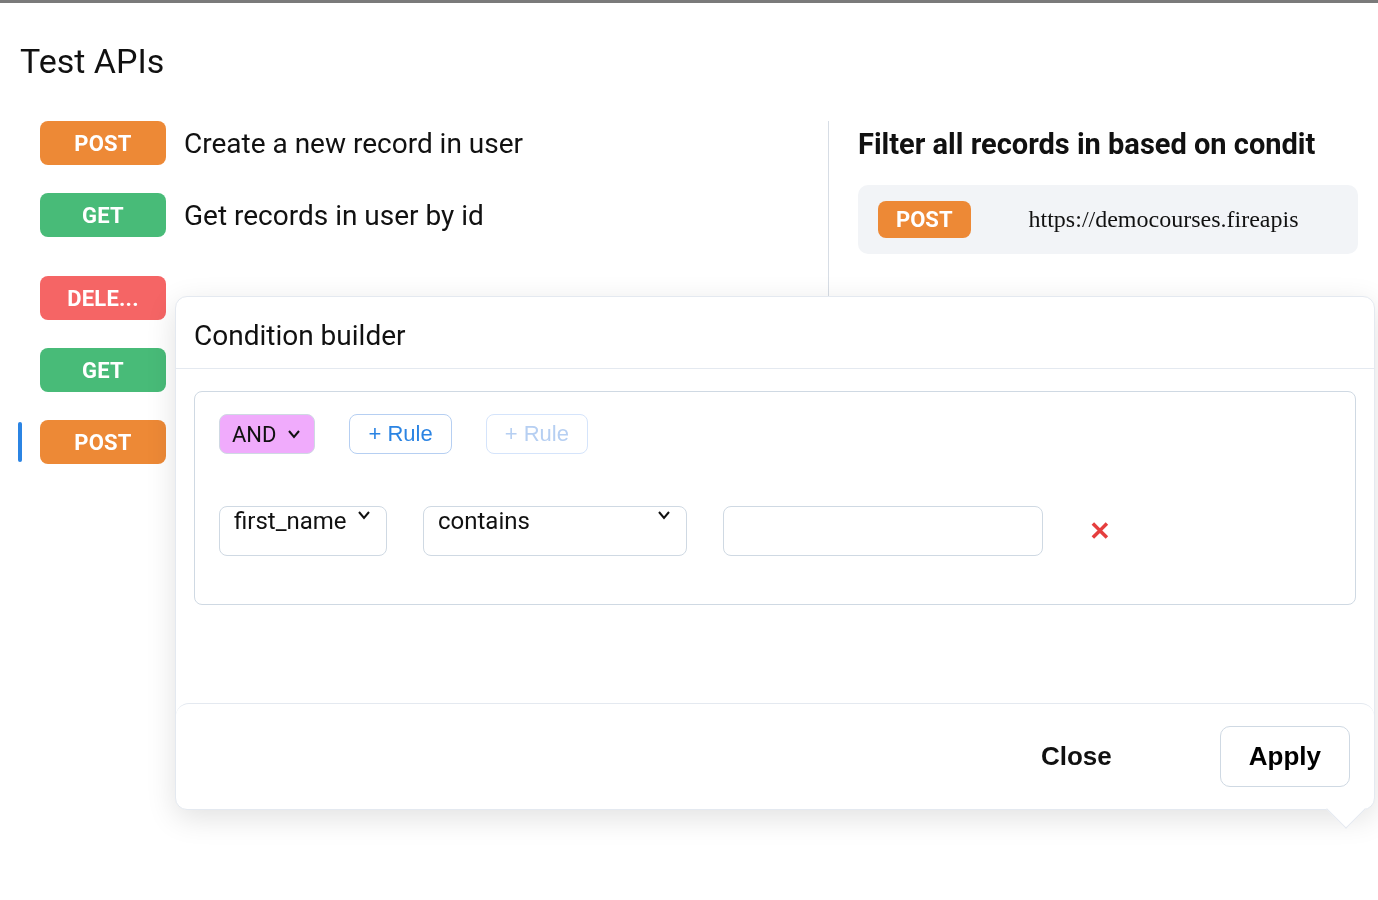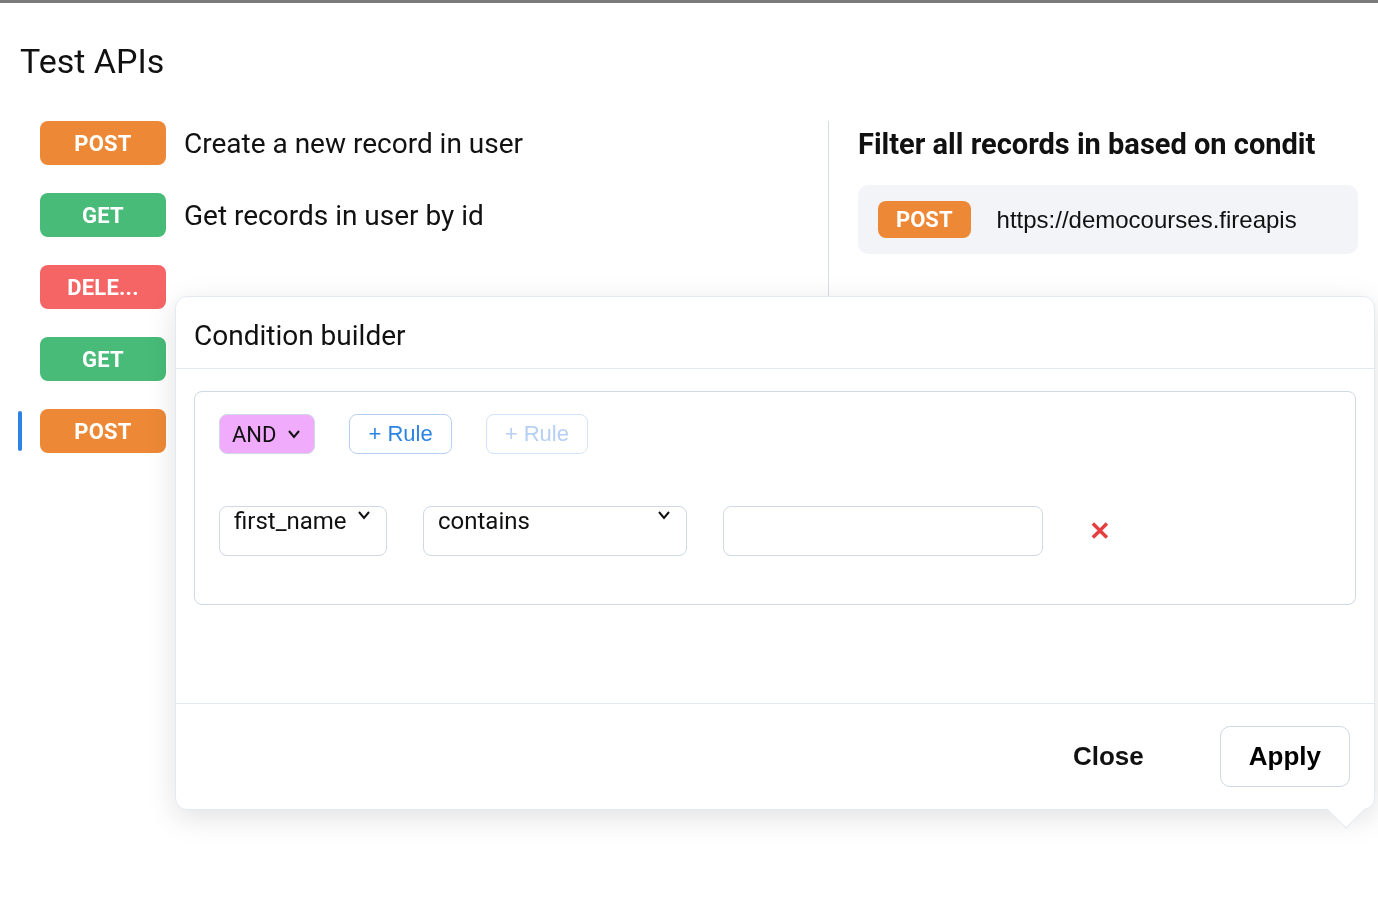--- a/index.html
+++ b/index.html
@@ -37,32 +37,32 @@
   .api-row.active::before{
     content:"";position:absolute;left:-22px;top:2px;bottom:2px;width:4px;background:var(--blue);border-radius:2px;
   }
   .badge{
     min-width:126px;height:44px;display:flex;align-items:center;justify-content:center;
     color:#fff;font-weight:700;font-size:22px;border-radius:8px;letter-spacing:.2px;
   }
   .badge.post{background:var(--orange);}
   .badge.get{background:var(--green);}
   .badge.put{background:var(--blue);}
-  .badge.delete{background:var(--red);}
+  .badge.delete{background:var(--red);margin-top:11px;}
   .api-desc{font-size:28px;}
 
   .right-title{font-size:29px;font-weight:700;margin:6px 0 24px 0;white-space:nowrap;}
   .url-box{
     background:#f2f4f7;border-radius:10px;padding:16px 20px;display:flex;align-items:center;gap:26px;
   }
   .url-badge{
     background:var(--orange);color:#fff;font-weight:700;font-size:22px;
     padding:6px 18px;border-radius:8px;
   }
-  .url-text{font-family:Liberation Sans, sans-serif;font-size:24px;white-space:nowrap;}
+  .url-text{font-family:Liberation Serif, serif;font-size:24px;white-space:nowrap;margin-left:32px;}
 
   
   .modal{
     position:absolute;left:175px;top:296px;width:1200px;
     background:var(--panel-bg);border:1px solid #e4e9f0;border-radius:12px;
     box-shadow:var(--shadow);
     display:flex;flex-direction:column;
   }
   .modal-title{font-size:28px;padding:22px 18px 16px 18px;}
   .modal-thin-divider{height:1px;background:#e4e9f0;}
@@ -92,21 +92,21 @@
   .rule-select.field{width:168px;}
   .rule-select.op{width:264px;}
   .rule-input{
     width:320px;height:50px;border:1px solid var(--border);border-radius:8px;
     padding:0 12px;font-size:22px;outline:none;
   }
   .x-icon{color:#e53e3e;font-size:26px;font-weight:700;cursor:pointer;user-select:none;margin-left:10px;}
 
   .spacer{height:80px;}
   .footer{
-    border-top:1px solid #e4e9f0;padding:22px 24px;display:flex;justify-content:flex-end;gap:70px;align-items:center;
+    border-top:1px solid #e4e9f0;padding:22px 24px;display:flex;justify-content:flex-end;gap:102px;align-items:center;border-radius:13px;
   }
   .btn-plain{font-size:26px;font-weight:700;background:none;border:none;cursor:pointer;color:#111;}
   .btn-bordered{
     font-size:26px;font-weight:700;background:#fff;border:1px solid var(--border);border-radius:10px;
     padding:14px 28px;cursor:pointer;
   }
 
   
   .modal-pointer{
     position:absolute;right:14px;bottom:-14px;width:28px;height:28px;

